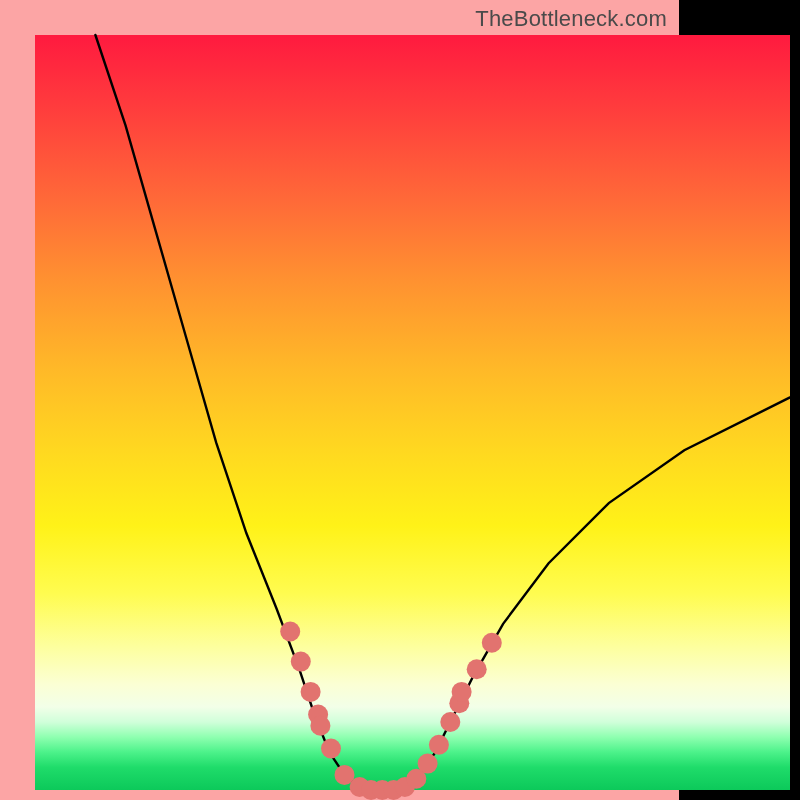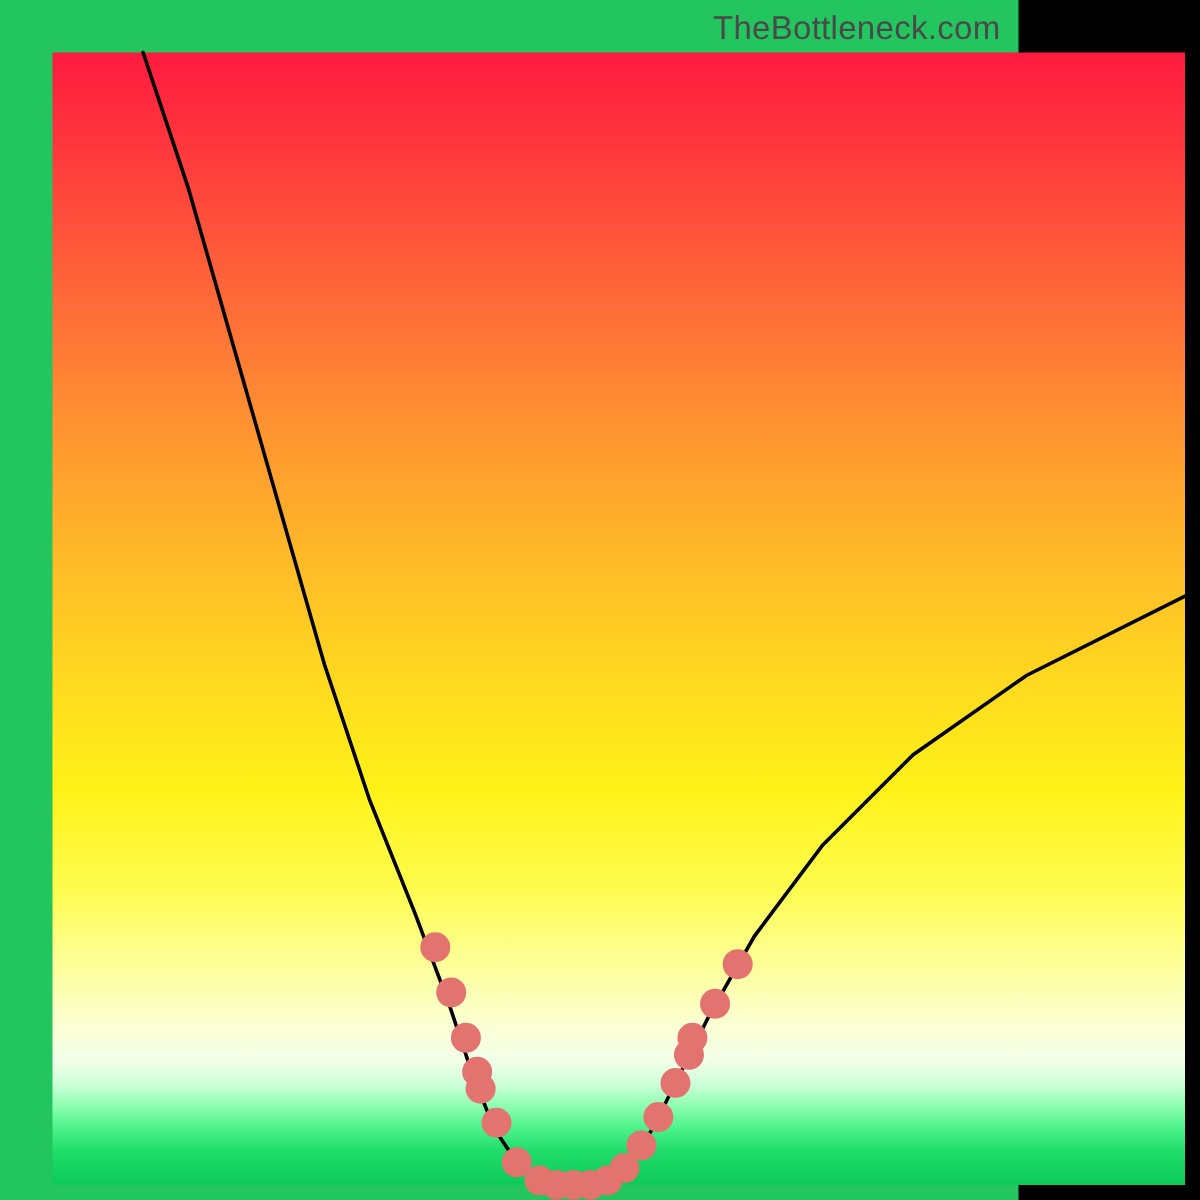--- a/index.html
+++ b/index.html
@@ -10,21 +10,21 @@
     overflow: hidden;
     background: #000;
     font-family: Arial, Helvetica, sans-serif;
   }
   .frame {
     position: absolute;
     left: 0;
     top: 0;
     width: 679px;
     height: 800px;
-    background: #22c55e;
+    background: #fca5a5;
   }
   .plot-area {
     position: absolute;
     left: 35px;
     top: 35px;
     width: 755px;
     height: 755px;
     background: linear-gradient(to bottom,
       #ff1a3f 0%,
       #ff3a3d 9%,

